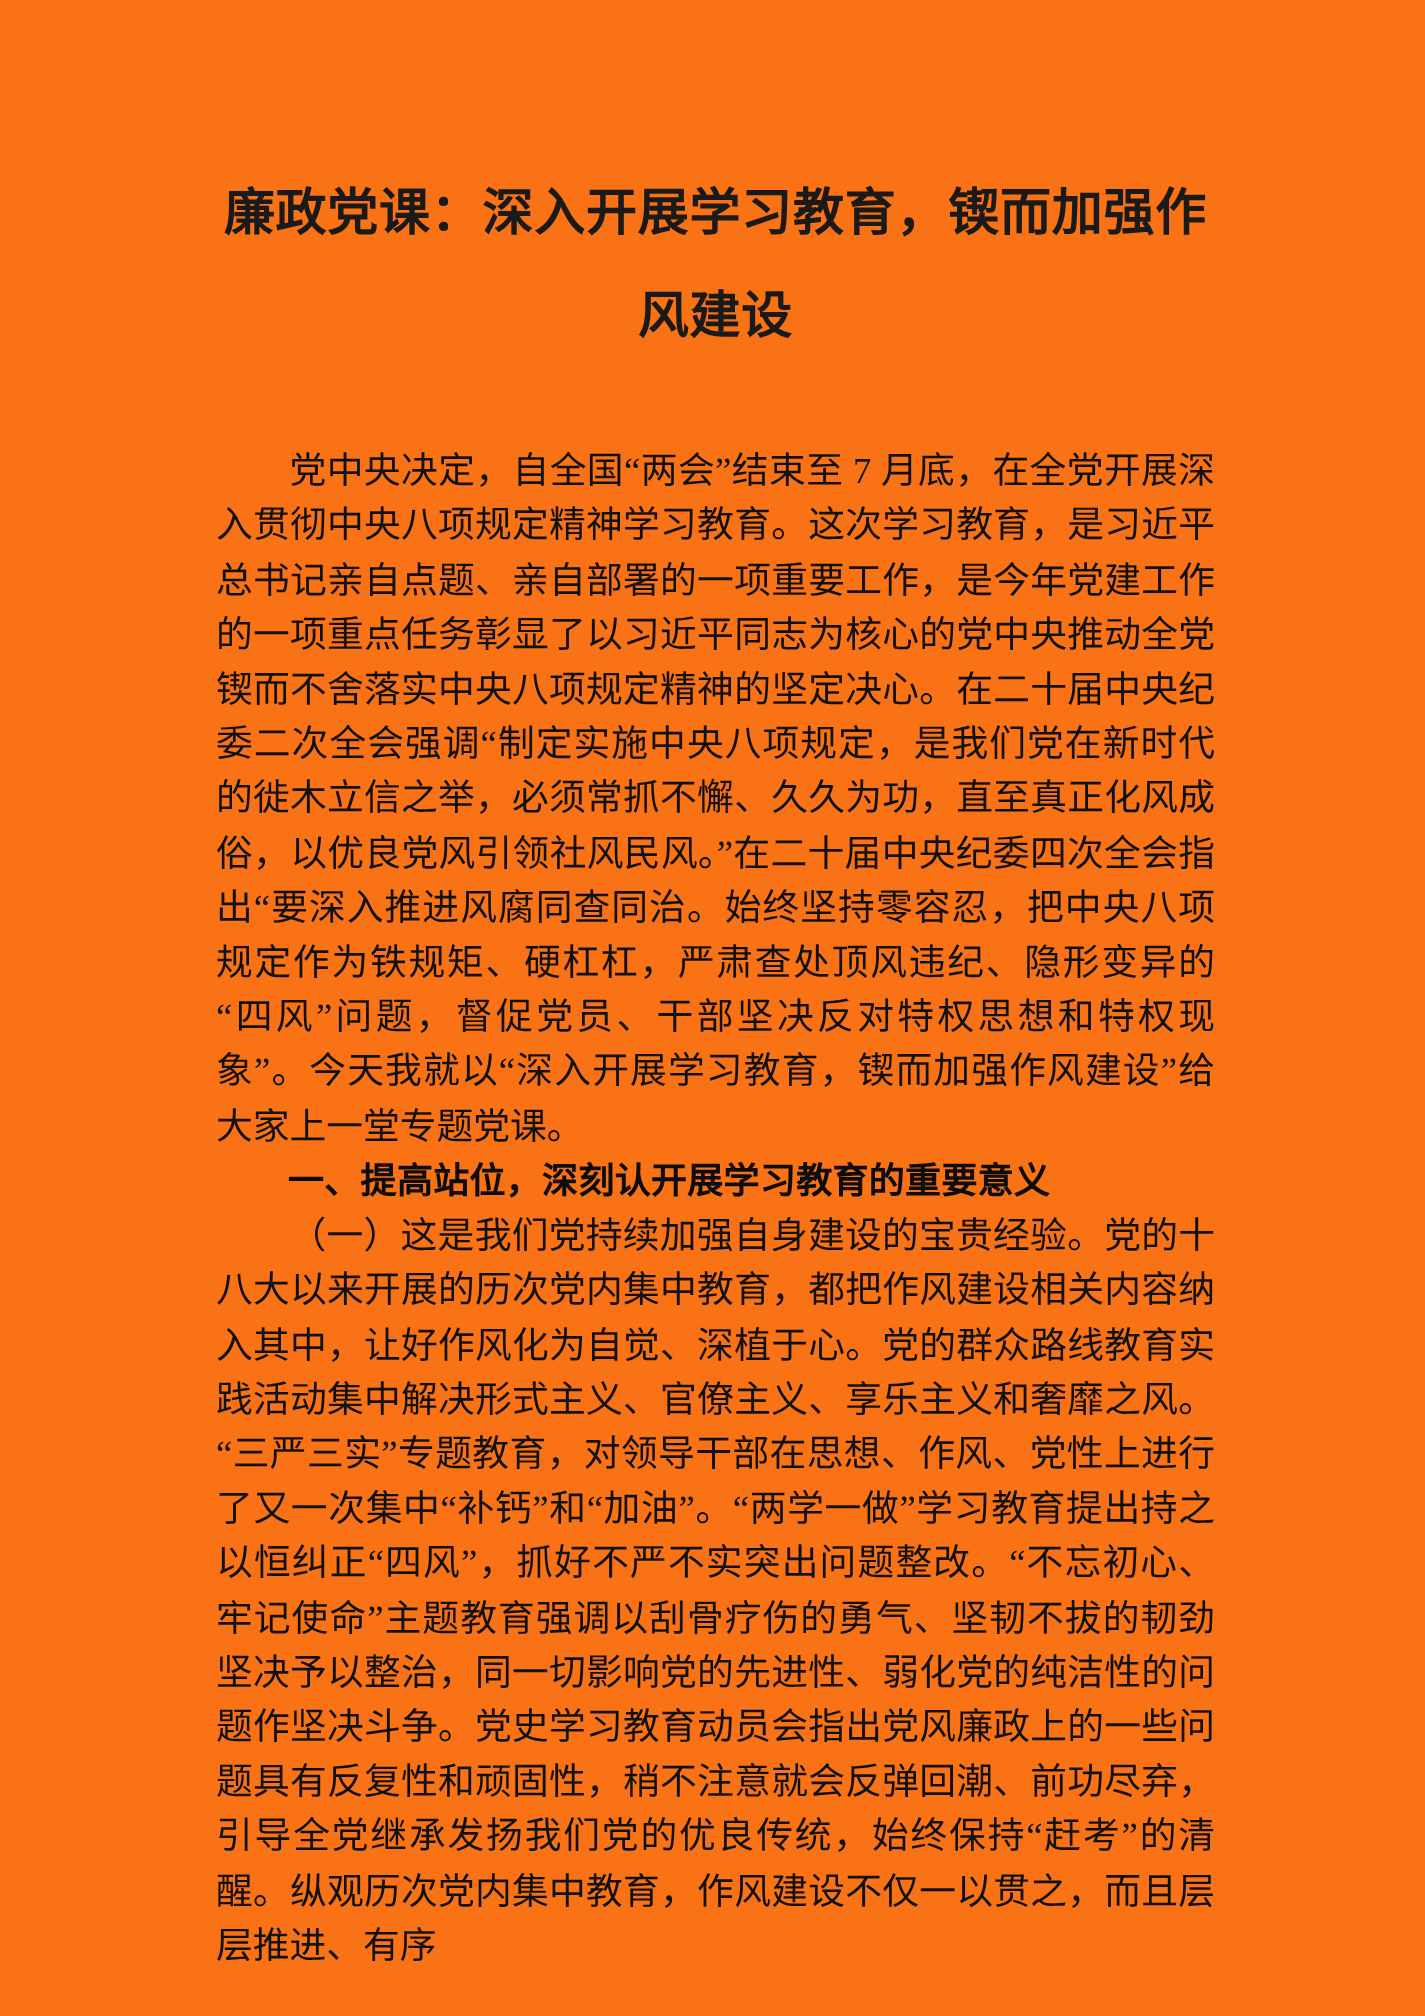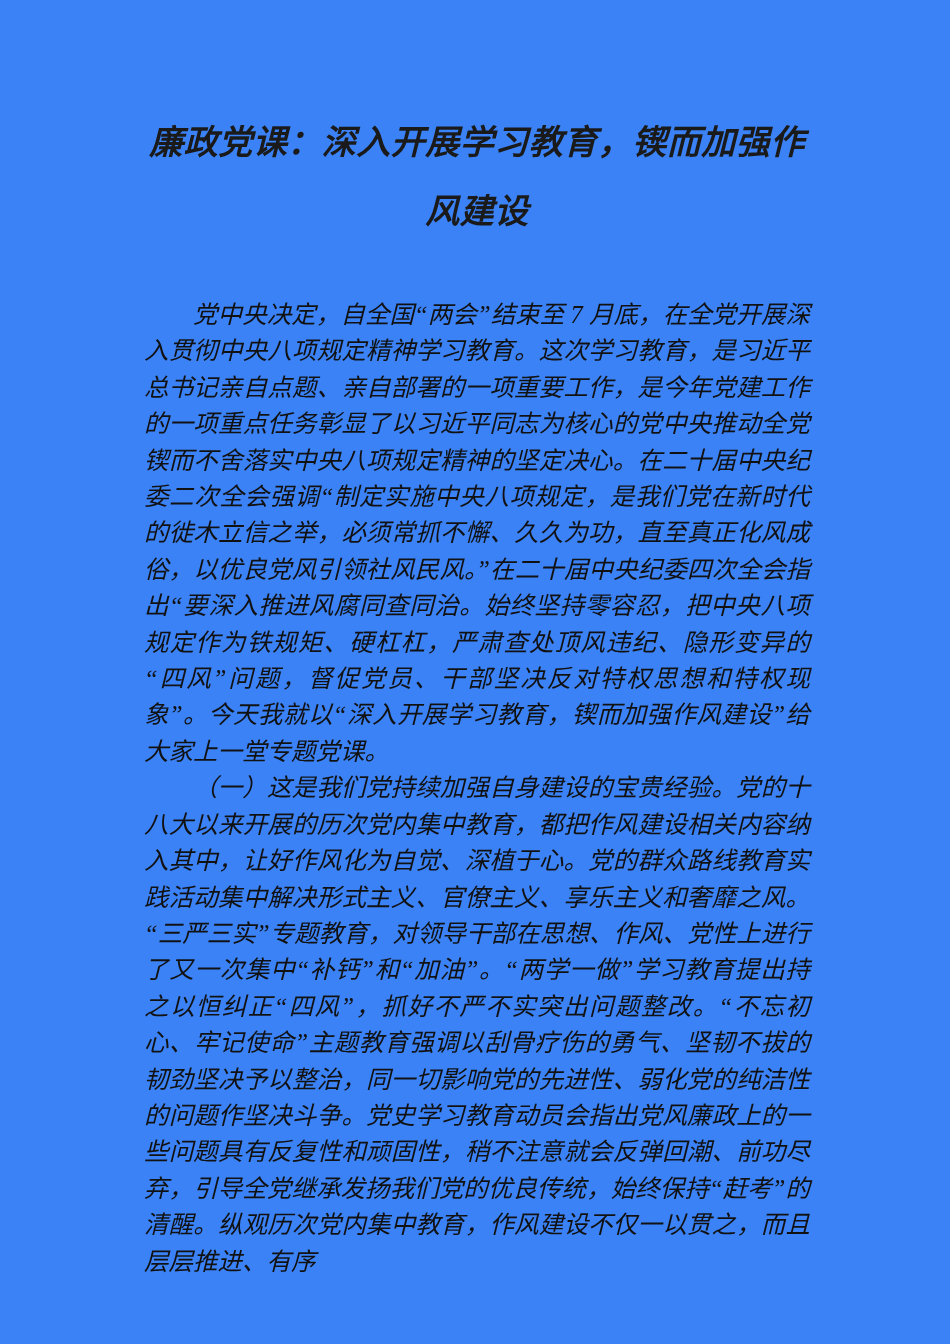--- a/index.html
+++ b/index.html
@@ -7,24 +7,23 @@
     margin: 0;
     padding: 0;
     background: #ffffff;
   }
 
   .page {
     position: relative;
     width: 950px;
     height: 1344px;
     margin: 0 auto;
-    background: #3b82f6;
+    background: #f97316;
     overflow: hidden;
     box-sizing: border-box;
-    font-style: italic;
   }
 
   .doc-body {
     position: absolute;
     left: 144px;
     top: 0;
     width: 666px;   
     height: 1344px;
   }
 
@@ -91,20 +90,21 @@
 <div class="page">
 
   <div class="doc-body">
 
     <h1 class="doc-title">廉政党课：深入开展学习教育，锲而加强作风建设</h1>
 
     <div class="doc-flow">
 
       <p class="para">党中央决定，自全国“两会”结束至 7 月底，在全党开展深入贯彻中央八项规定精神学习教育。这次学习教育，是习近平总书记亲自点题、亲自部署的一项重要工作，是今年党建工作的一项重点任务彰显了以习近平同志为核心的党中央推动全党锲而不舍落实中央八项规定精神的坚定决心。在二十届中央纪委二次全会强调“制定实施中央八项规定，是我们党在新时代的徙木立信之举，必须常抓不懈、久久为功，直至真正化风成俗，以优良党风引领社风民风。”在二十届中央纪委四次全会指出“要深入推进风腐同查同治。始终坚持零容忍，把中央八项规定作为铁规矩、硬杠杠，严肃查处顶风违纪、隐形变异的“四风”问题，督促党员、干部坚决反对特权思想和特权现象”。今天我就以“深入开展学习教育，锲而加强作风建设”给大家上一堂专题党课。</p>
 
+      <p class="heading">一、提高站位，深刻认开展学习教育的重要意义</p>
 
       <p class="para">（一）这是我们党持续加强自身建设的宝贵经验。党的十八大以来开展的历次党内集中教育，都把作风建设相关内容纳入其中，让好作风化为自觉、深植于心。党的群众路线教育实践活动集中解决形式主义、官僚主义、享乐主义和奢靡之风。“三严三实”专题教育，对领导干部在思想、作风、党性上进行了又一次集中“补钙”和“加油”。“两学一做”学习教育提出持之以恒纠正“四风”，抓好不严不实突出问题整改。“不忘初心、牢记使命”主题教育强调以刮骨疗伤的勇气、坚韧不拔的韧劲坚决予以整治，同一切影响党的先进性、弱化党的纯洁性的问题作坚决斗争。党史学习教育动员会指出党风廉政上的一些问题具有反复性和顽固性，稍不注意就会反弹回潮、前功尽弃，引导全党继承发扬我们党的优良传统，始终保持“赶考”的清醒。纵观历次党内集中教育，作风建设不仅一以贯之，而且层层推进、有序</p>
 
     </div>
 
   </div>
 
 </div>
 
 </body></html>

